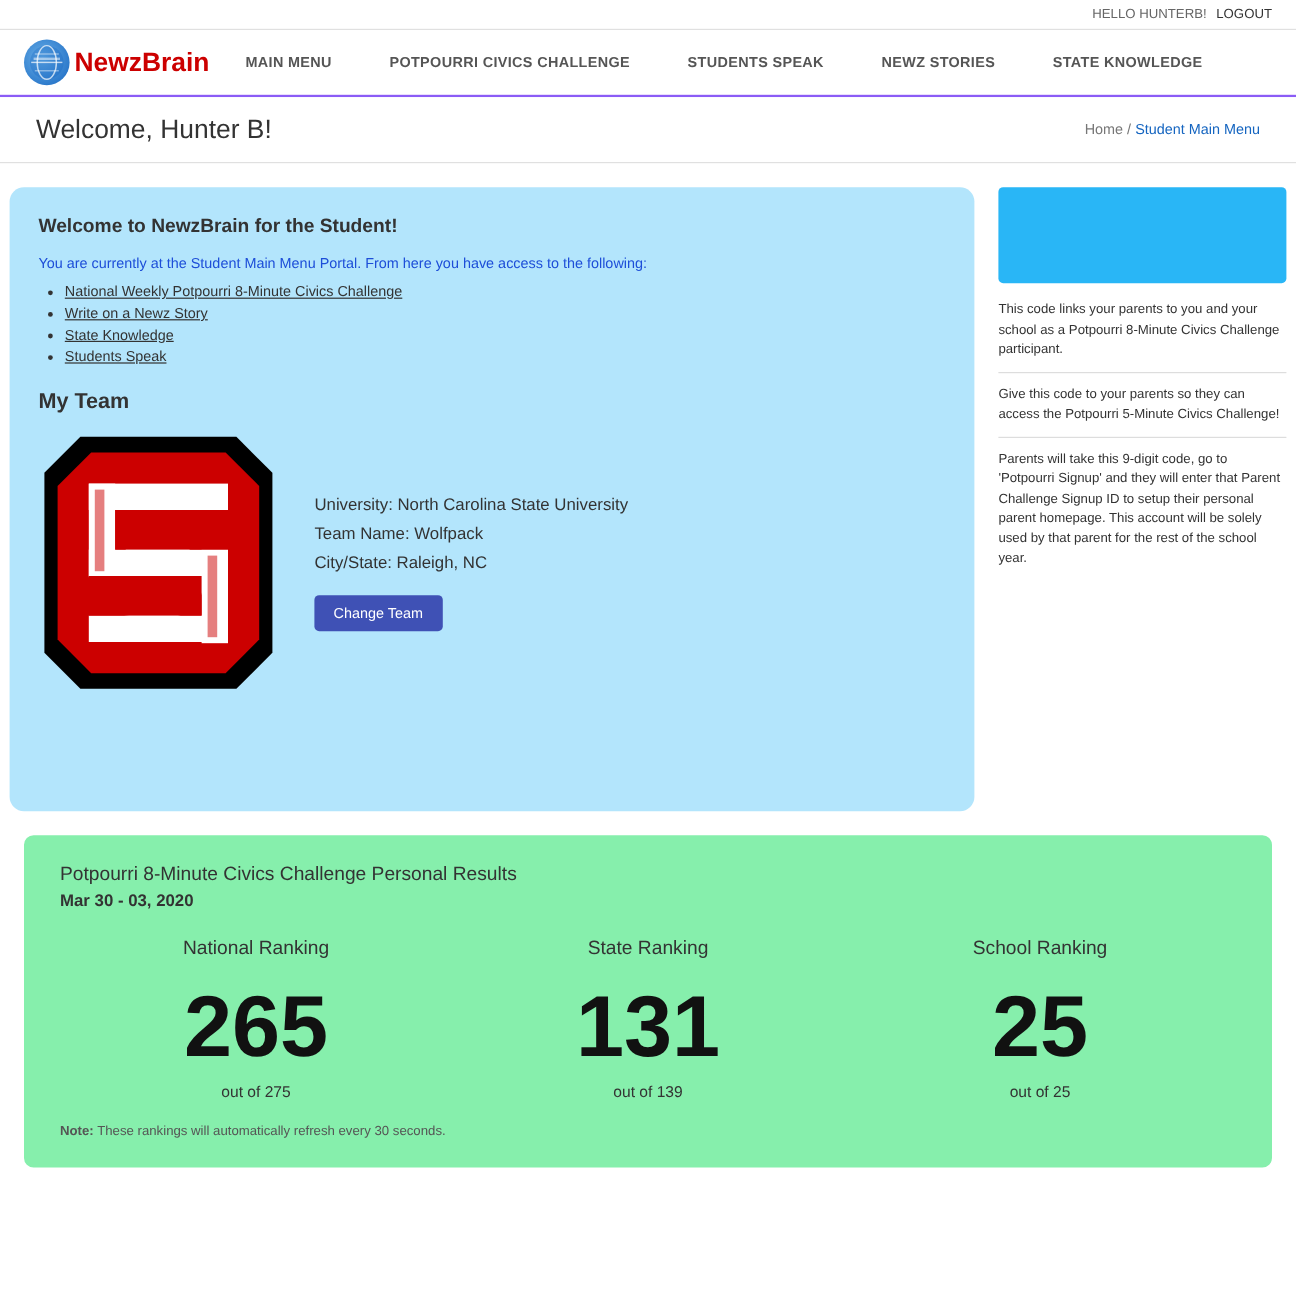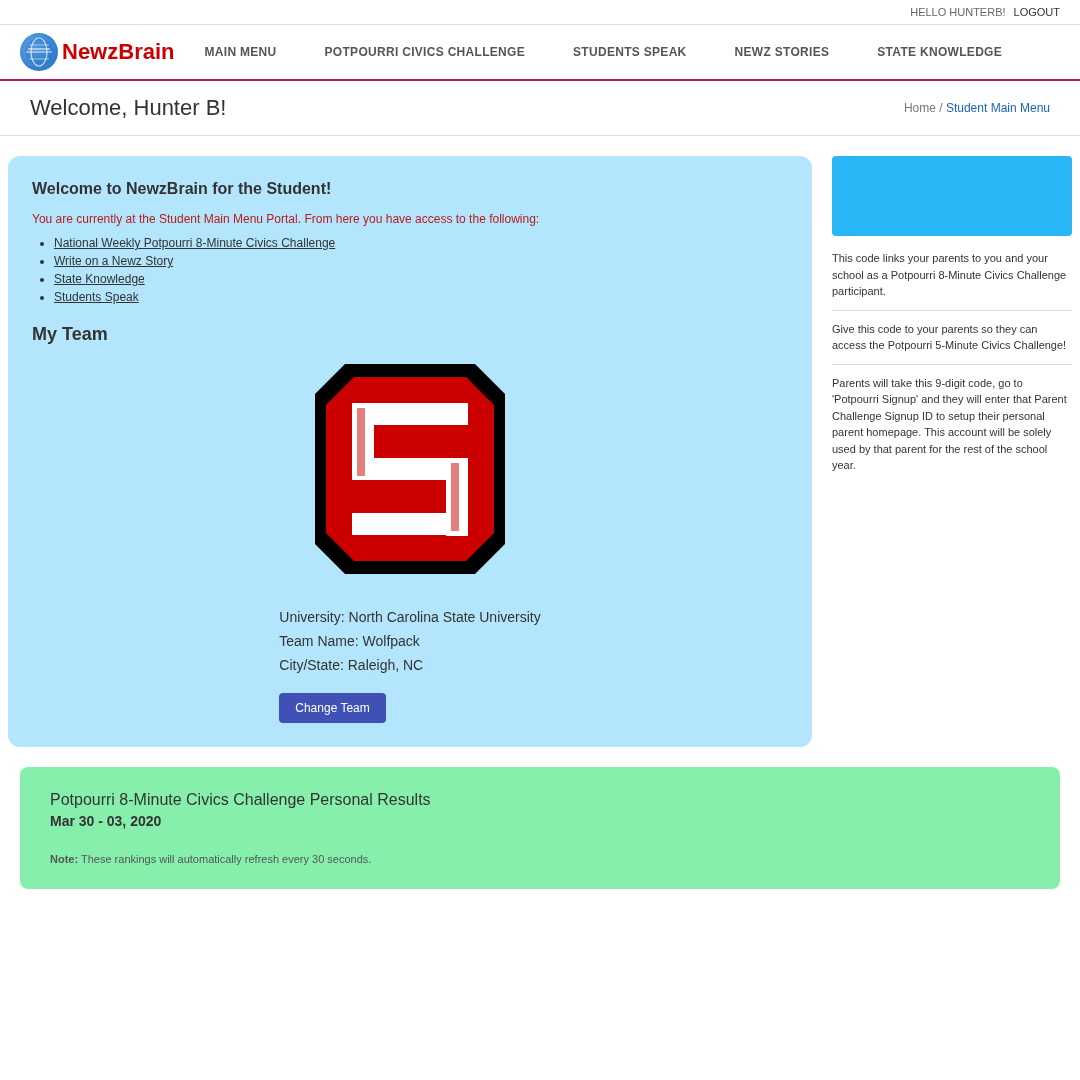--- a/index.html
+++ b/index.html
@@ -8,21 +8,21 @@
     
     .top-bar {
       display: flex; justify-content: flex-end; align-items: center;
       padding: 6px 20px; font-size: 11px; color: #666; border-bottom: 1px solid #e0e0e0;
     }
     .top-bar a { color: #333; text-decoration: none; margin-left: 8px; font-size: 11px; }
 
     
     .header {
       display: flex; align-items: center; padding: 8px 20px;
-      border-bottom: 2px solid #be185d;
+      border-bottom: 2px solid #8b5cf6;
     }
     .logo-area { display: flex; align-items: center; margin-right: 30px; }
     .logo-globe {
       width: 38px; height: 38px; border-radius: 50%;
       background: radial-gradient(circle at 40% 40%, #6ab0e8, #1565c0);
       display: flex; align-items: center; justify-content: center;
       margin-right: 4px; position: relative; overflow: hidden;
     }
     .logo-globe::after {
       content: ''; position: absolute;
@@ -52,25 +52,25 @@
     .main-content {
       display: flex; gap: 20px; padding: 20px 8px; align-items: flex-start;
     }
 
     
     .blue-card {
       background: #b3e5fc; border-radius: 12px; padding: 24px;
       flex: 1; min-height: 520px;
     }
     .blue-card-title { font-size: 16px; font-weight: bold; color: #333; margin-bottom: 14px; }
-    .blue-card-intro { font-size: 12px; color: #b91c1c; margin-bottom: 10px; }
+    .blue-card-intro { font-size: 12px; color: #1d4ed8; margin-bottom: 10px; }
     .blue-card-list { list-style: disc; padding-left: 22px; margin-bottom: 20px; }
     .blue-card-list li { font-size: 12px; color: #333; margin-bottom: 4px; text-decoration: underline; }
     .my-team-title { font-size: 18px; font-weight: bold; color: #333; margin-bottom: 14px; }
-    .team-section { display: flex; align-items: center; gap: 30px; flex-direction: column; }
+    .team-section { display: flex; align-items: center; gap: 30px; }
     .team-logo-container {
       width: 200px; height: 220px; flex-shrink: 0;
       display: flex; align-items: center; justify-content: center;
     }
     
     .team-info { flex: 1; }
     .team-info p { font-size: 14px; color: #333; margin-bottom: 8px; }
     .change-team-btn {
       background: #3f51b5; color: #fff; border: none; border-radius: 4px;
       padding: 8px 16px; font-size: 12px; cursor: pointer;
@@ -200,20 +200,37 @@
     <p class="code-text">This code links your parents to you and your school as a Potpourri 8-Minute Civics Challenge participant.</p>
     <p class="code-text2">Give this code to your parents so they can access the Potpourri 5-Minute Civics Challenge!</p>
     <p class="code-text3">Parents will take this 9-digit code, go to 'Potpourri Signup' and they will enter that Parent Challenge Signup ID to setup their personal parent homepage. This account will be solely used by that parent for the rest of the school year.</p>
   </div>
 
 </div>
 
 <div class="yellow-card">
   <div class="yellow-card-title">Potpourri 8-Minute Civics Challenge Personal Results</div>
   <div class="yellow-card-date">Mar 30 - 03, 2020</div>
+  <div class="rankings-row">
+    <div class="ranking-col">
+      <div class="ranking-label">National Ranking</div>
+      <div class="ranking-number">265</div>
+      <div class="ranking-out-of">out of 275</div>
+    </div>
+    <div class="ranking-col">
+      <div class="ranking-label">State Ranking</div>
+      <div class="ranking-number">131</div>
+      <div class="ranking-out-of">out of 139</div>
+    </div>
+    <div class="ranking-col">
+      <div class="ranking-label">School Ranking</div>
+      <div class="ranking-number">25</div>
+      <div class="ranking-out-of">out of 25</div>
+    </div>
+  </div>
   <div class="note-text">
     <strong>Note:</strong>
     <span>These rankings will automatically refresh every 30 seconds.</span>
   </div>
 </div>
 
 <style>
   .team-logo-container {
     position: relative;
     overflow: visible;

